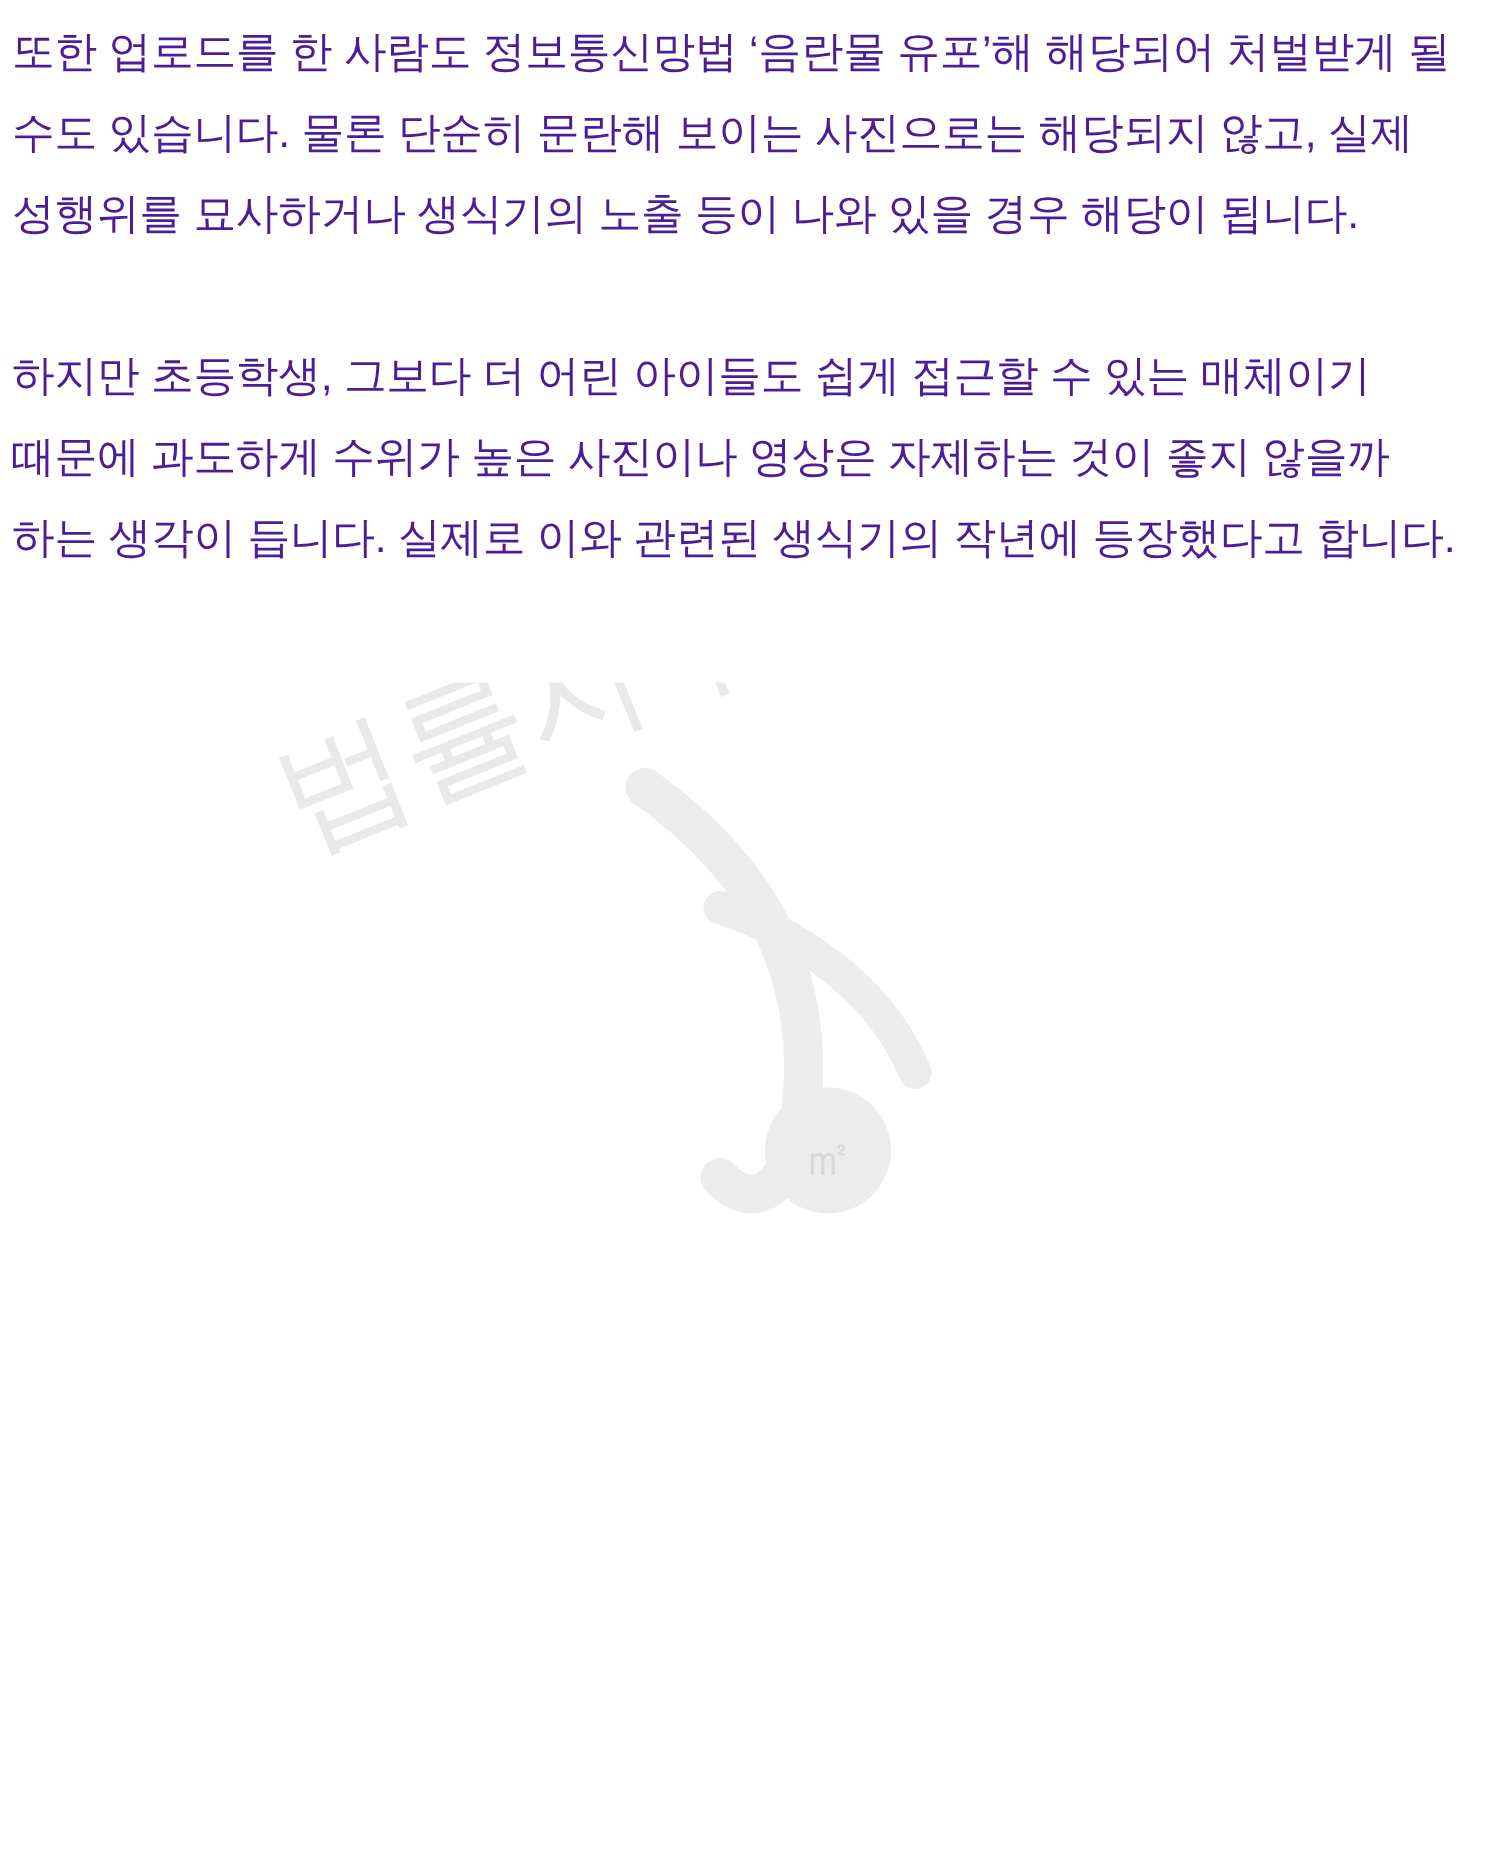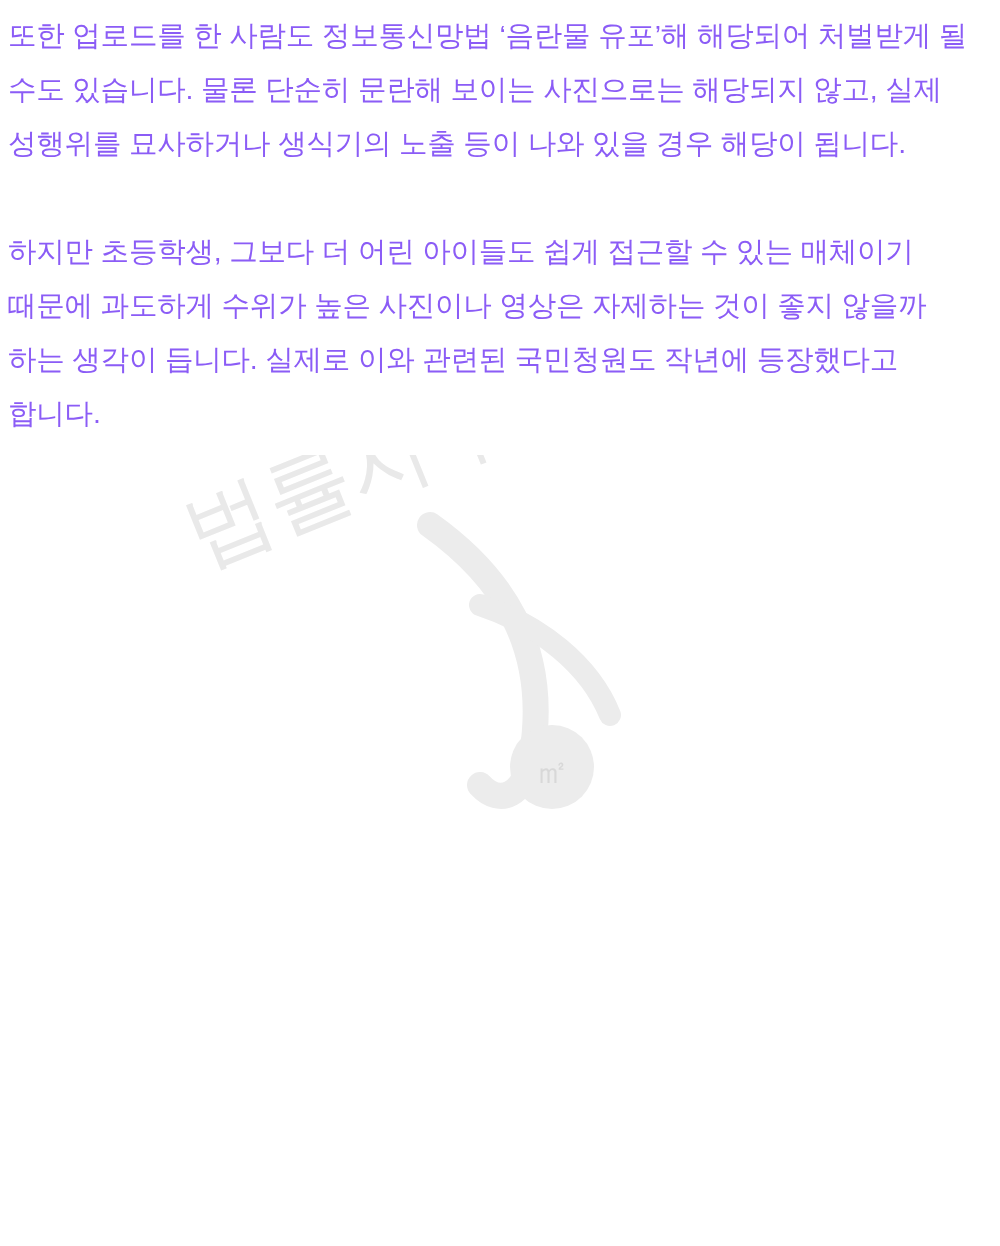--- a/index.html
+++ b/index.html
@@ -33,21 +33,21 @@
   .article {
     position: relative;
     z-index: 1;
     padding: 0 10px 0 8px;
     box-sizing: border-box;
     width: 1000px;
   }
   .para {
     font-size: 28.5px;
     line-height: 54px;
-    color: #8b5cf6;
+    color: #4c1d95;
     letter-spacing: -0.2px;
     word-break: keep-all;
     margin: 0;
     text-align: left;
   }
   .para + .para {
     margin-top: 54px;
   }
   .p1 { margin-top: 8px; }
 </style>
@@ -66,14 +66,14 @@
       <g transform="translate(330,270)">
         <circle cx="42" cy="42" r="42" fill="#ececec"></circle>
         <text x="42" y="58" text-anchor="middle" font-family="Liberation Sans, sans-serif" font-size="34" fill="#d8d8d8">㎡</text>
       </g>
     </g>
   </svg>
 </div>
 
 <main class="article">
   <p class="para p1">또한 업로드를 한 사람도 정보통신망법 ‘음란물 유포’해 해당되어 처벌받게 될 수도 있습니다. 물론 단순히 문란해 보이는 사진으로는 해당되지 않고, 실제 성행위를 묘사하거나 생식기의 노출 등이 나와 있을 경우 해당이 됩니다.</p>
-  <p class="para">하지만 초등학생, 그보다 더 어린 아이들도 쉽게 접근할 수 있는 매체이기 때문에 과도하게 수위가 높은 사진이나 영상은 자제하는 것이 좋지 않을까 하는 생각이 듭니다. 실제로 이와 관련된 국민청원도 작년에 등장했다고 합니다.</p>
+  <p class="para">하지만 초등학생, 그보다 더 어린 아이들도 쉽게 접근할 수 있는 매체이기 때문에 과도하게 수위가 높은 사진이나 영상은 자제하는 것이 좋지 않을까 하는 생각이 듭니다. 실제로 이와 관련된 생식기의 작년에 등장했다고 합니다.</p>
 </main>
 
 </body></html>

